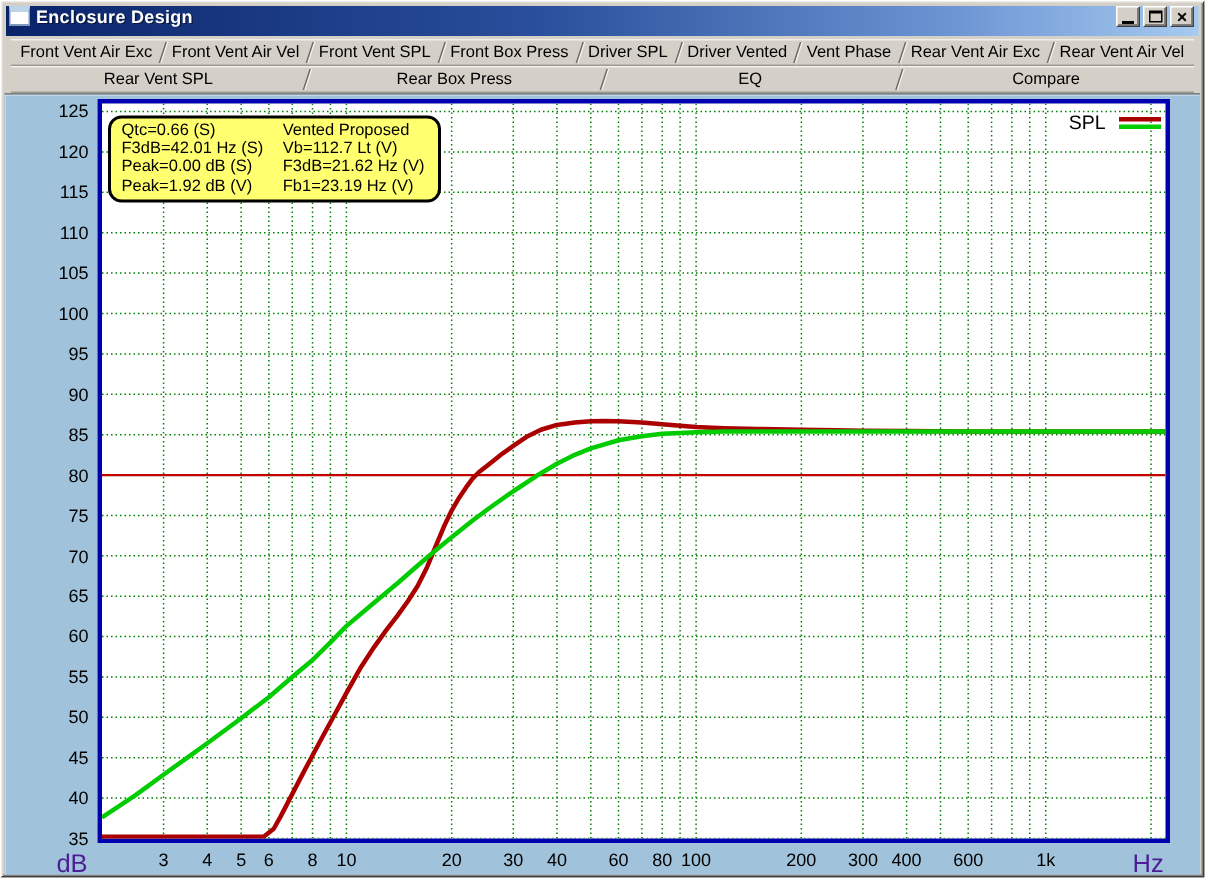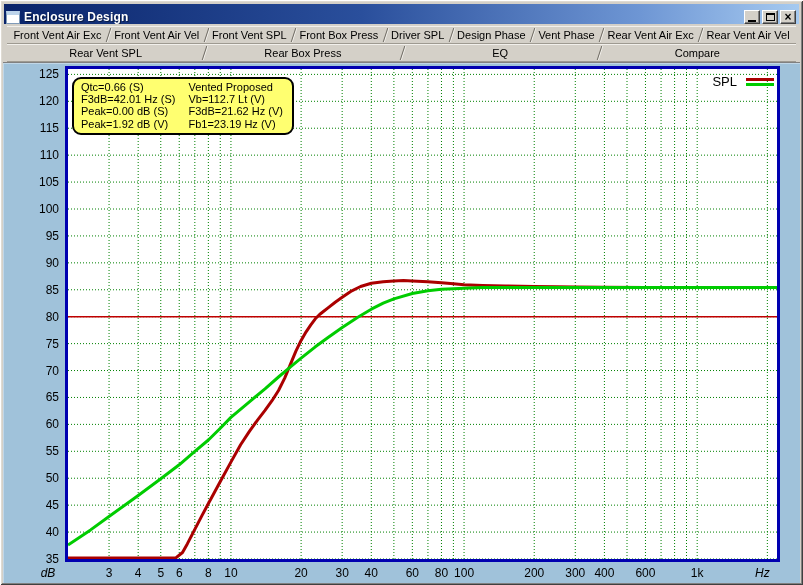--- a/index.html
+++ b/index.html
@@ -9,21 +9,21 @@
   html,body{width:803px;height:585px;}
   body{font-family:"Liberation Sans", sans-serif; background:#D4D0C8;}
 
   .window{
     position:relative; width:803px; height:585px; background:var(--chrome);
     padding:3px;
     box-shadow: inset 1px 1px 0 #FFFFFF, inset -1px -1px 0 #404040,
                 inset 2px 2px 0 #DFDBD3, inset -2px -2px 0 #808080;
   }
   .titlebar{
-    height:20px; margin:1px; display:flex; align-items:flex-end; gap:4px;
+    height:20px; margin:1px; display:flex; align-items:flex-start; gap:4px;
     background:linear-gradient(90deg,#0A246A 0%,#2A4F9C 45%,#6E96D4 80%,#A6CAF0 100%);
     padding:0 2px; color:#fff;
   }
   .title-icon{width:14px;height:13px;background:#fff;border:1px solid #7f9ab8;
     border-top:4px solid #bcd3ea; flex:0 0 auto;}
   .title-text{font-size:12px; font-weight:bold; letter-spacing:.2px;
     text-shadow:1px 1px 0 rgba(0,0,0,.45); flex:1 1 auto; white-space:nowrap; overflow:hidden;}
   .win-btns{display:flex; gap:2px; padding-right:1px;}
   .win-btn{width:16px;height:14px;background:var(--chrome);
     border:1px solid; border-color:#FFFFFF #404040 #404040 #FFFFFF;
@@ -58,21 +58,21 @@
 
   .annot{position:absolute; left:4px; top:8px; display:flex; gap:13px;
     background:#FFFF70; border:2px solid #000; border-radius:9px;
     padding:2px 9px 3px 7px; font-size:11px; color:#000;}
   .annot .col{display:flex; flex-direction:column;}
   .annot .col span{line-height:12.2px; white-space:nowrap;}
 
   .axis-label{position:absolute; font-size:12px; color:#000; white-space:nowrap;}
   .y-label{right:2px; transform:translateY(-50%);}
   .x-label{transform:translateX(-50%); top:503px;}
-  .unit-label{font-size:12px; color:#000000; position:absolute;font-style:italic;}
+  .unit-label{font-size:17px; color:#4c1d95; position:absolute;}
 </style>
 </head>
 <body>
 
 <div class="window">
   <div class="titlebar">
     <span class="title-icon"></span>
     <span class="title-text">Enclosure Design</span>
     <span class="win-btns">
       <span class="win-btn">
@@ -87,21 +87,21 @@
     </span>
   </div>
 
   <div class="tab-rows">
     <div class="tab-row tab-row1" id="tab-row1">
         <div class="tab">Front Vent Air Exc</div>
         <div class="tab">Front Vent Air Vel</div>
         <div class="tab">Front Vent SPL</div>
         <div class="tab">Front Box Press</div>
         <div class="tab">Driver SPL</div>
-        <div class="tab">Design Phase</div>
+        <div class="tab">Driver Vented</div>
         <div class="tab">Vent Phase</div>
         <div class="tab">Rear Vent Air Exc</div>
         <div class="tab">Rear Vent Air Vel</div>
       </div>
     <div class="tab-row tab-row2" id="tab-row2">
         <div class="tab">Rear Vent SPL</div>
         <div class="tab">Rear Box Press</div>
         <div class="tab">EQ</div>
         <div class="tab">Compare</div>
       </div>

